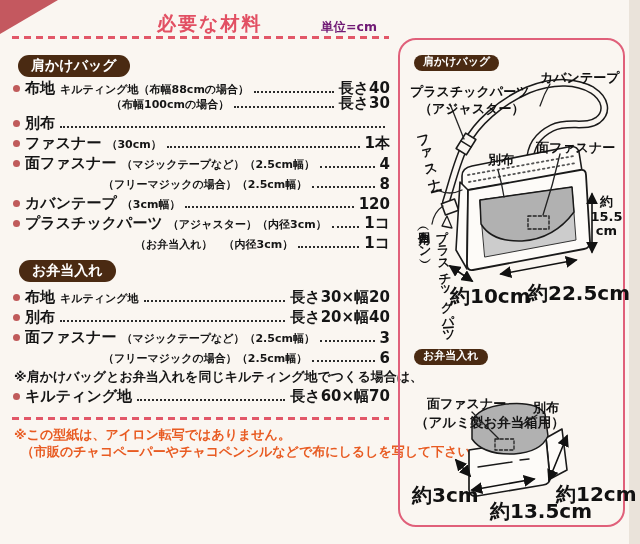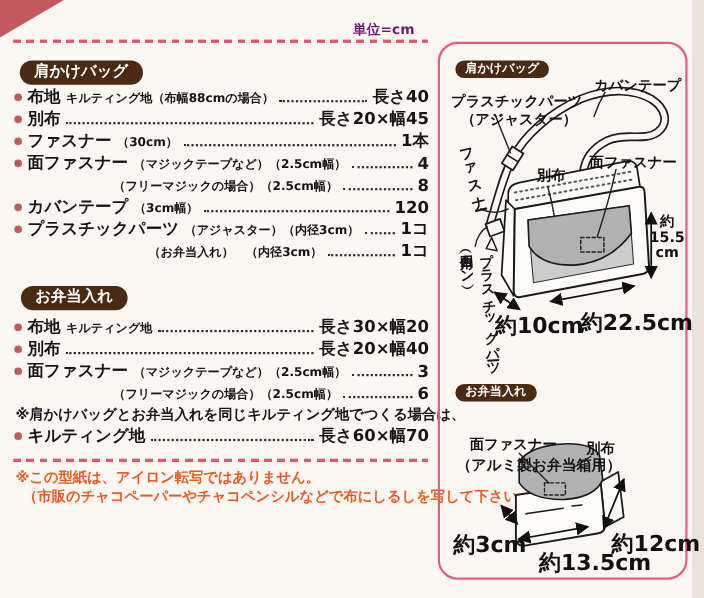--- a/index.html
+++ b/index.html
@@ -46,38 +46,43 @@
         line-height:1.12;font-size:13px;}
   .subtitle{position:absolute;left:15px;top:328px;font-weight:bold;font-size:13.5px;white-space:nowrap;margin-top:46px;}
 </style>
 </head>
 <body>
 
 <div class="page">
   <div class="corner"></div>
   <div class="edge"></div>
 
+  <div class="title">必要な材料</div>
   <div class="unit">単位=cm</div>
   <div class="dash sep1"></div>
 
   <div class="badge b1">肩かけバッグ</div>
 
   <div class="rows" style="top:83px">
     <div class="row t">
       <span class="dot"></span>
       <span class="lbl">布地</span>
       <span class="sub">キルティング地（布幅88cmの場合）</span>
       <span class="leader"></span>
       <span class="val">長さ40</span>
     </div>
+    <div class="row t c1">
+      <span class="sub">（布幅100cmの場合）</span>
+      <span class="leader"></span>
+      <span class="val">長さ30</span>
+    </div>
     <div class="row">
       <span class="dot"></span>
       <span class="lbl">別布</span>
       <span class="leader"></span>
-      <span class="val">長さ20×幅45</span>
     </div>
     <div class="row">
       <span class="dot"></span>
       <span class="lbl">ファスナー</span>
       <span class="sub">（30cm）</span>
       <span class="leader"></span>
       <span class="val">1本</span>
     </div>
     <div class="row">
       <span class="dot"></span>

